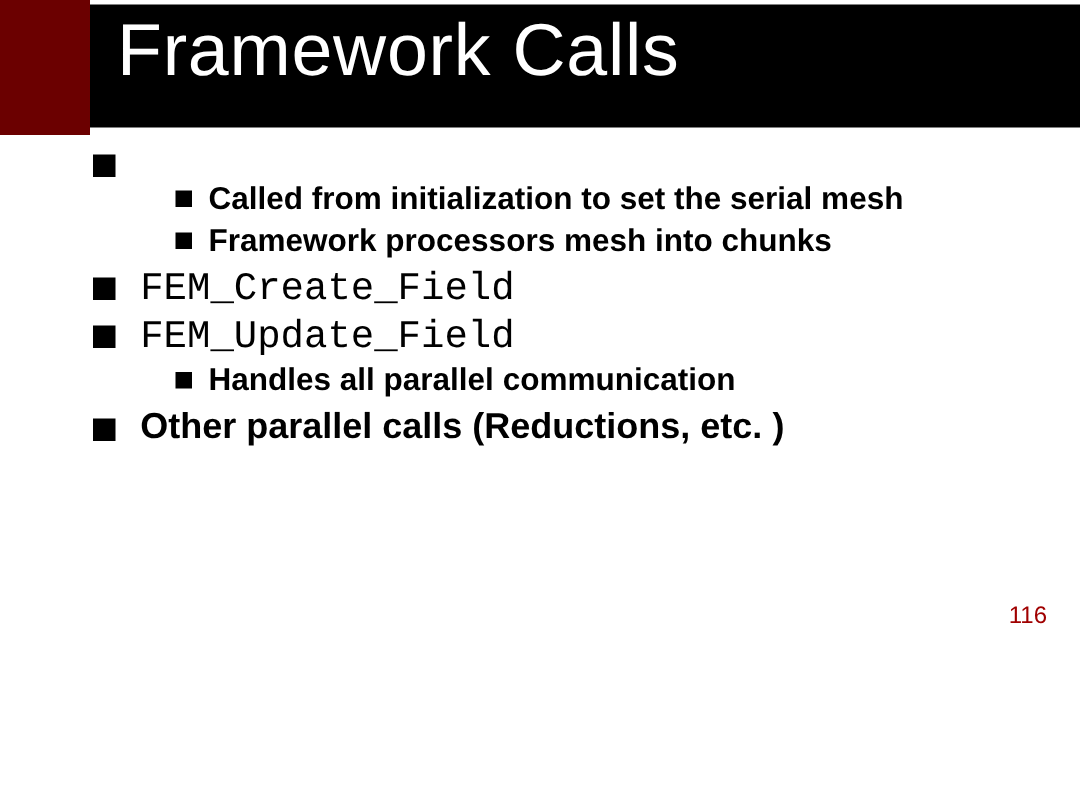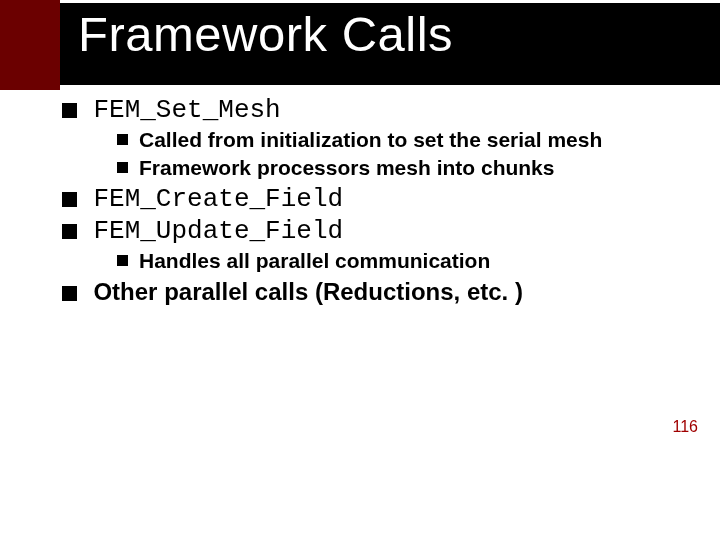--- a/index.html
+++ b/index.html
@@ -83,41 +83,40 @@
     font-family: Verdana, Geneva, sans-serif;
     font-size: 21px;
     font-weight: 700;
     line-height: 1.22;
     margin-bottom: 2px;
     padding-right: 10px;
   }
   .page-num {
     position: absolute;
     right: 22px;
-    bottom: 0;
+    bottom: 16px;
     color: #a00000;
     font-family: Verdana, Geneva, sans-serif;
     font-size: 16px;
   }
 </style>
 </head>
 <body>
 
 <div class="slide">
   <div class="header">
     <div class="red-block"></div>
     <div class="black-band"></div>
     <div class="title">Framework Calls</div>
   </div>
 
   <div class="content">
 
     <div class="main-item">
       <span class="sq-main"></span>
-      <span class="main-code">FEM_Set_Mesh</span>
       <div class="sub-list">
         <div class="sub-item">
           <span class="sq-sub"></span><span>Called from initialization to set the serial mesh</span>
         </div>
         <div class="sub-item">
           <span class="sq-sub"></span><span>Framework processors mesh into chunks</span>
         </div>
       </div>
     </div>
 

